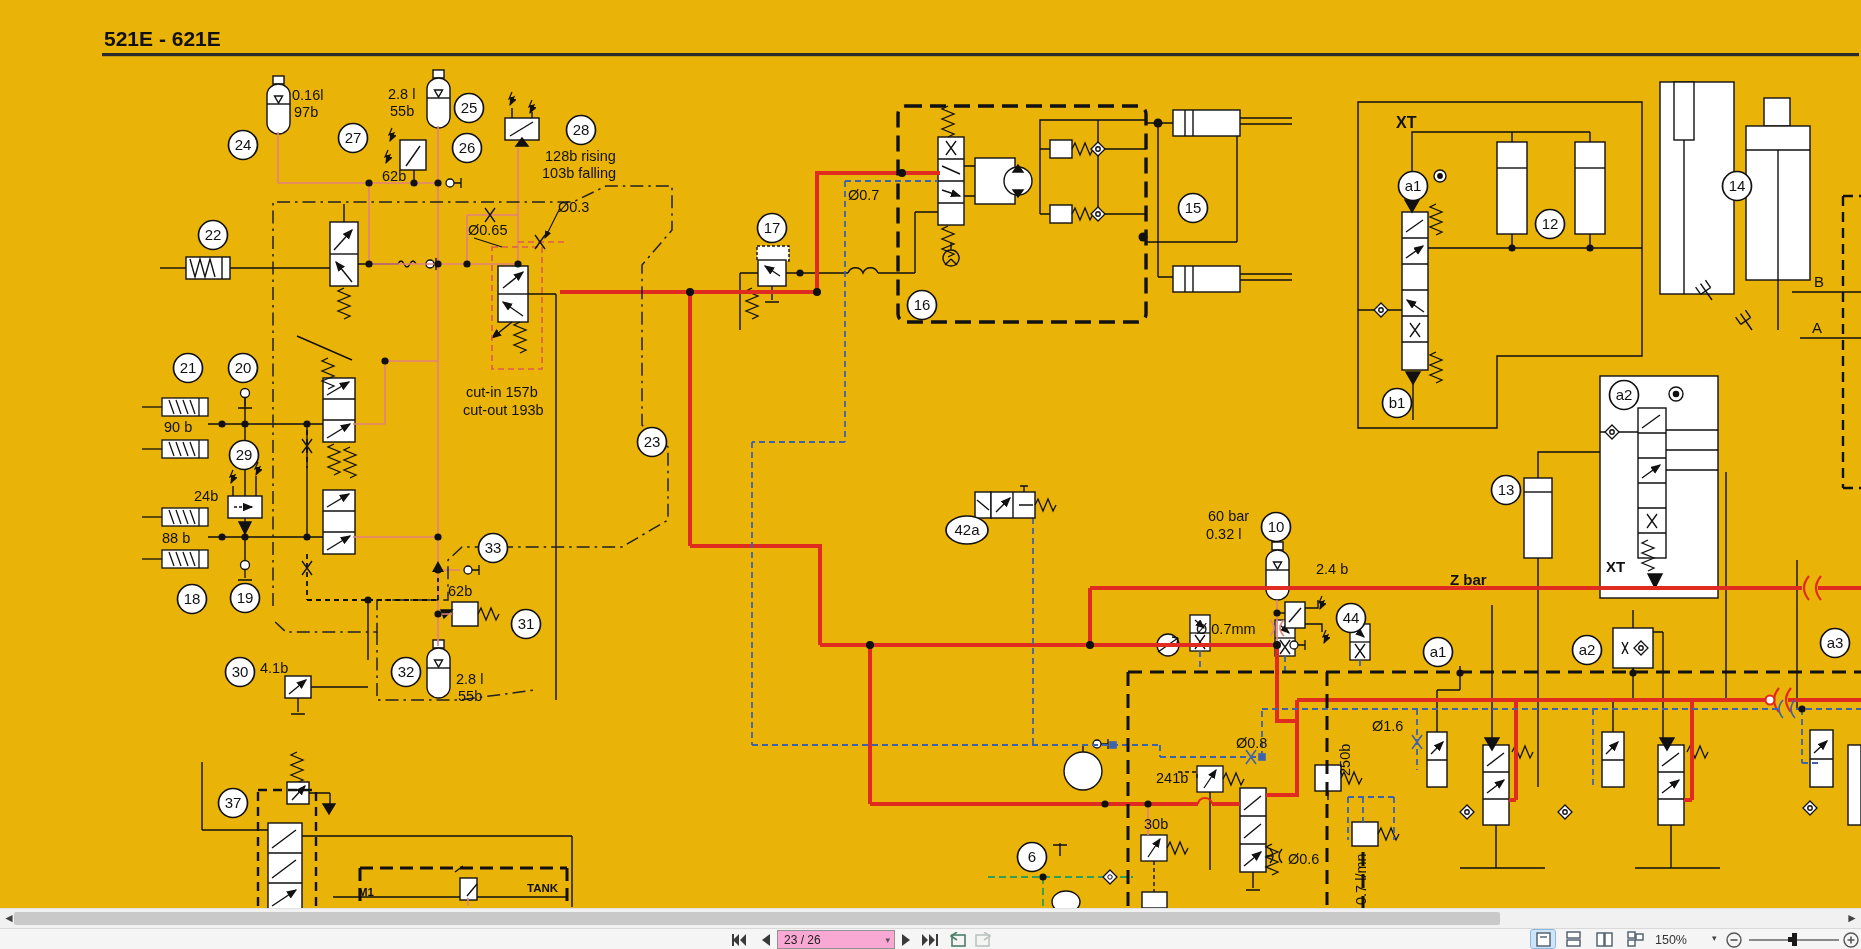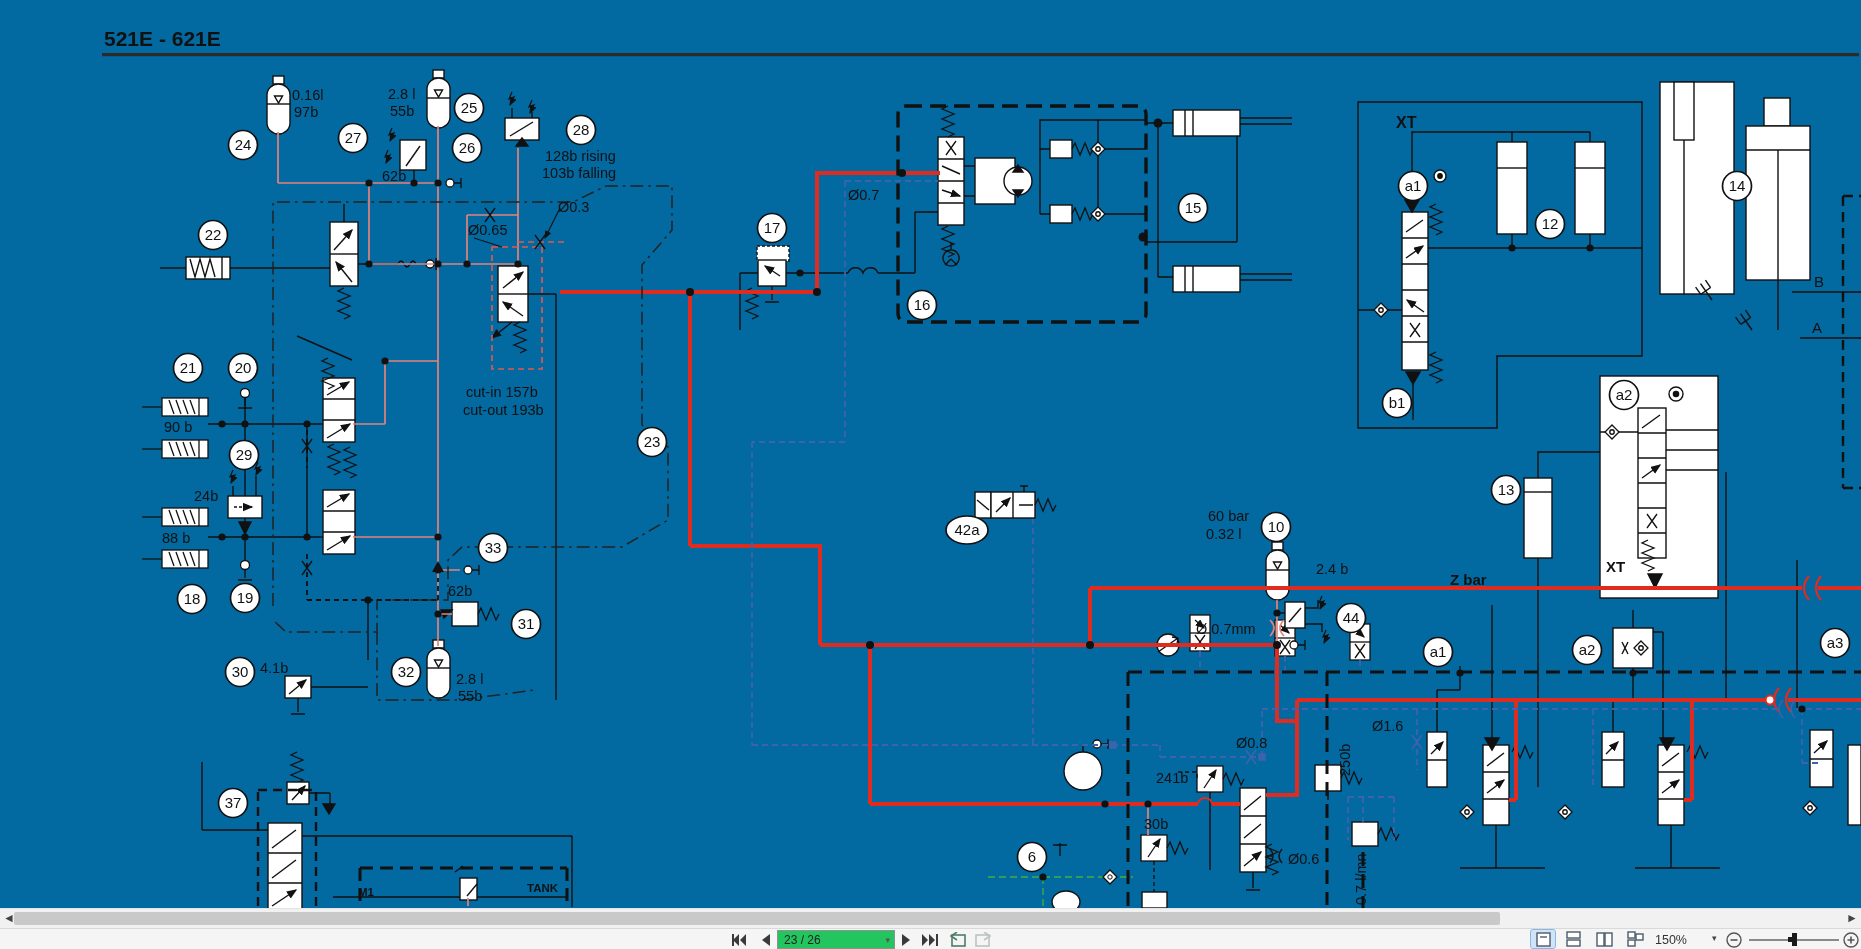--- a/index.html
+++ b/index.html
@@ -1,30 +1,30 @@
 <!DOCTYPE html>
 <html><head>
 <meta charset="utf-8">
 <style>
   html,body{margin:0;padding:0;background:#fff;width:1861px;height:949px;overflow:hidden;
     font-family:"Liberation Sans",sans-serif;}
   #stage{position:relative;width:1861px;height:949px;background:#fff;}
-  #content{position:absolute;left:0;top:0;width:1861px;height:908px;background:#0369a1;}
+  #content{position:absolute;left:0;top:0;width:1861px;height:908px;background:#eab308;}
   svg text{font-family:"Liberation Sans",sans-serif;fill:#111;}
   
   #hscroll{position:absolute;left:0;top:908px;width:1861px;height:20px;background:#f1f1f1;
     border-top:1px solid #e3e3e3;box-sizing:border-box;}
   #hthumb{position:absolute;left:14px;top:3px;width:1486px;height:13px;background:#c9c9c9;border-radius:2px;}
   .scroll-arrow{position:absolute;top:2px;width:14px;height:15px;color:#444;font-size:12px;font-weight:bold;
     line-height:15px;text-align:center;user-select:none;}
   
   #toolbar{position:absolute;left:0;top:928px;width:1861px;height:21px;background:#f5f5f5;
     border-top:1px solid #d9d9d9;box-sizing:border-box;}
   .tbtn{position:absolute;top:1px;height:19px;display:flex;align-items:center;justify-content:center;cursor:default;}
-  #pagebox{position:absolute;left:777px;top:1px;width:116px;height:17px;background:#22c55e;
+  #pagebox{position:absolute;left:777px;top:1px;width:116px;height:17px;background:#f9a8d4;
     border:1px solid #919191;display:flex;align-items:center;}
   #pagebox .pt{font-size:12px;color:#222;padding-left:6px;flex:1;}
   #pagebox .caret{font-size:9px;color:#555;padding-right:4px;}
   .layicon{position:absolute;top:1px;width:24px;height:18px;display:flex;align-items:center;justify-content:center;border-radius:2px;}
   .layicon.active{background:#cfe4f8;outline:1px solid #8ab8e0;}
   #zoomtext{position:absolute;left:1655px;top:4px;font-size:12.5px;color:#333;}
   #zoomcaret{position:absolute;left:1712px;top:4px;font-size:9px;color:#444;}
   #sliderline{position:absolute;left:1749px;top:10px;width:90px;height:2px;background:#8a8a8a;}
   #sliderhandle{position:absolute;left:1792px;top:4px;width:5px;height:13px;background:#1a1a1a;}
   #sliderhandle:before{content:"";position:absolute;left:-4px;top:4px;width:4px;height:5px;background:#1a1a1a;}

